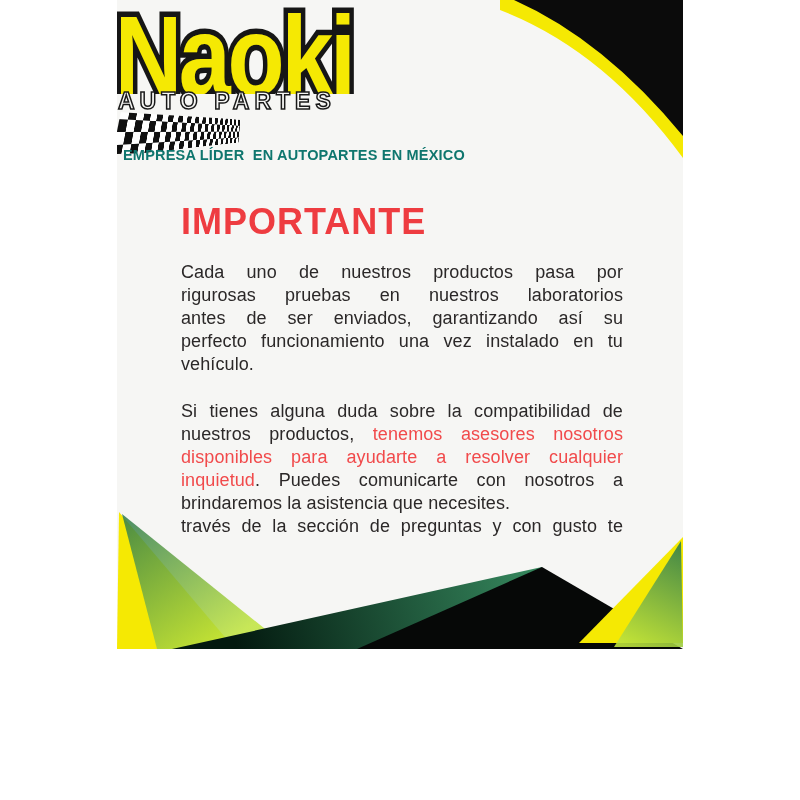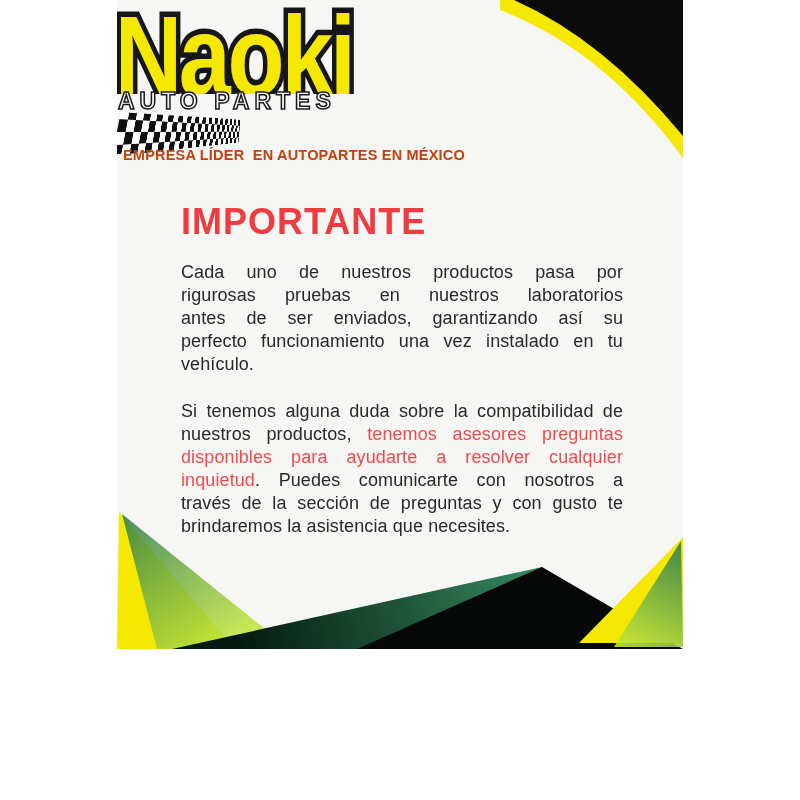--- a/index.html
+++ b/index.html
@@ -30,21 +30,21 @@
   }
   .flag-inner{
     position:absolute;left:0;top:-6px;width:150%;height:120%;
     transform-origin:left center;
     transform:perspective(230px) rotateY(46deg) skewX(-16deg);
     background:repeating-conic-gradient(#101010 0% 25%, #ffffff 25% 50%);
     background-size:26px 26px;
   }
   .tagline{
     position:absolute;left:6px;top:147px;font-size:14.5px;font-weight:bold;
-    color:#c2410c;letter-spacing:0.2px;white-space:pre;
+    color:#0f766e;letter-spacing:0.2px;white-space:pre;
   }
   
   .corner{position:absolute;right:0;top:0;width:183px;height:166px;}
   .footer-svg{position:absolute;left:0;bottom:0;width:566px;height:142px;}
   
   .heading{
     position:absolute;left:64px;top:201px;margin:0;
     font-size:36px;font-weight:800;letter-spacing:1px;color:#ee3c40;
   }
   .para{position:absolute;left:64px;width:442px;line-height:23px;
@@ -79,26 +79,26 @@
 
   <div class="para p1">
     <div class="jline">Cada uno de nuestros productos pasa por</div>
     <div class="jline">rigurosas pruebas en nuestros laboratorios</div>
     <div class="jline">antes de ser enviados, garantizando así su</div>
     <div class="jline">perfecto funcionamiento una vez instalado en tu</div>
     <div class="jline last">vehículo.</div>
   </div>
 
   <div class="para p2">
-    <div class="jline">Si tenemos alguna duda sobre la compatibilidad de</div>
-    <div class="jline"><span>nuestros productos, </span><span class="red">tenemos asesores preguntas</span></div>
+    <div class="jline">Si tienes alguna duda sobre la compatibilidad de</div>
+    <div class="jline"><span>nuestros productos, </span><span class="red">tenemos asesores nosotros</span></div>
     <div class="jline red">disponibles para ayudarte a resolver cualquier</div>
     <div class="jline"><span class="red">inquietud</span><span>. Puedes comunicarte con nosotros a</span></div>
+    <div class="jline last">brindaremos la asistencia que necesites.</div>
     <div class="jline">través de la sección de preguntas y con gusto te</div>
-    <div class="jline last">brindaremos la asistencia que necesites.</div>
   </div>
 
 
   <svg class="footer-svg" viewBox="0 0 566 142" aria-hidden="true">
     <defs>
       <linearGradient id="gl" x1="5" y1="7" x2="100" y2="142" gradientUnits="userSpaceOnUse">
         <stop offset="0" stop-color="#2c7a4e"></stop>
           <stop offset="1" stop-color="#bfe43c"></stop>
       </linearGradient>
       <linearGradient id="gm" x1="425" y1="60" x2="120" y2="142" gradientUnits="userSpaceOnUse">

